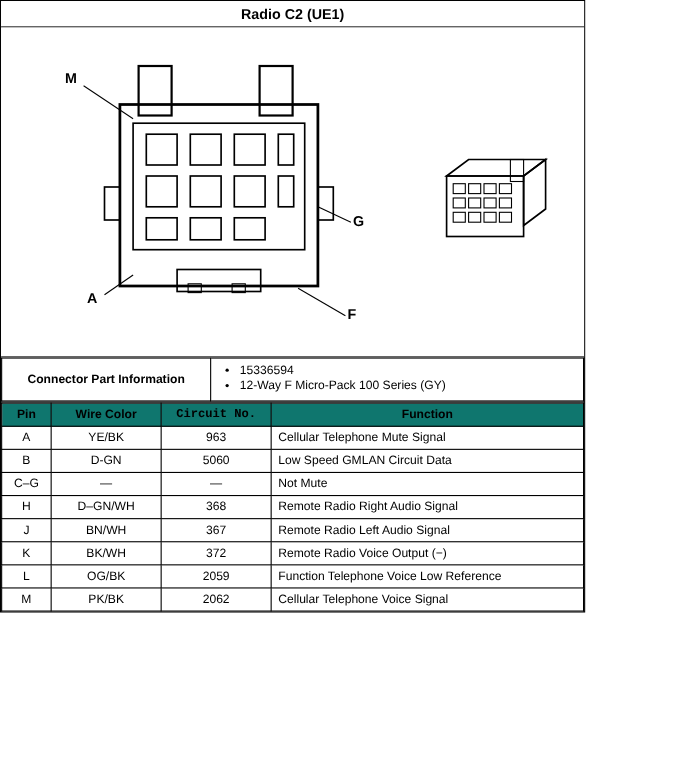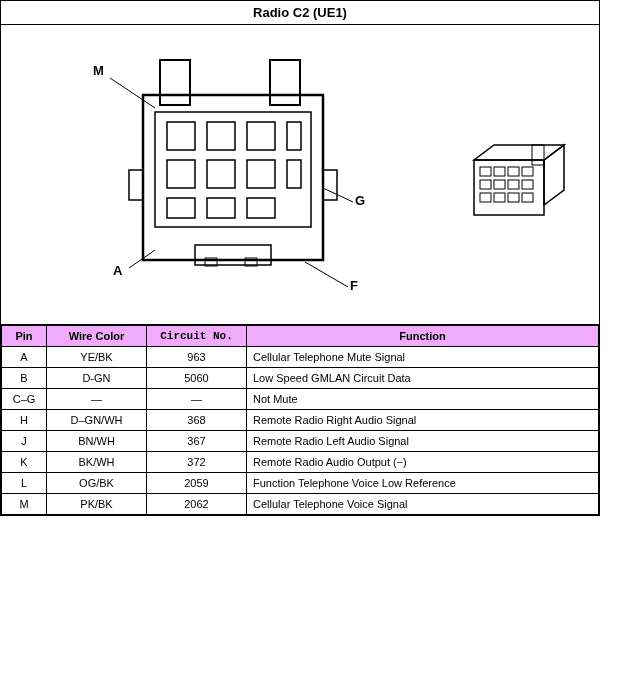--- a/index.html
+++ b/index.html
@@ -3,21 +3,21 @@
   <meta charset="utf-8">
   <style>
     * { box-sizing: border-box; margin: 0; padding: 0; }
     body {
       font-family: Arial, sans-serif;
       font-size: 11px;
       background: #fff;
       width: 632px;
     }
     .page {
-      width: 600px;
+      width: 532px;
       border: 1px solid #000;
     }
     .title-bar {
       text-align: center;
       border-bottom: 1px solid #000;
       padding: 4px;
       font-size: 13px;
       font-weight: bold;
       background: #fff;
     }
@@ -73,21 +73,21 @@
       width: 100%;
       border-collapse: collapse;
     }
     .pin-table th, .pin-table td {
       border: 1px solid #000;
       padding: 4px 6px;
       text-align: center;
     }
     .pin-table th {
       font-weight: bold;
-      background: #f0abfc;
+      background: #0f766e;
     }
     .pin-table td:last-child {
       text-align: left;
       margin-left: 40px;
     }
     .pin-table .pin-col { width: 45px; }
     .pin-table .wire-col { width: 100px; }
     .pin-table .circuit-col { width: 100px; font-family: Liberation Mono, monospace; }
     .pin-table .func-col { }
   </style>
@@ -168,20 +168,35 @@
         <rect x="44" y="45" width="11" height="9" fill="none" stroke="#000" stroke-width="1"></rect>
         <rect x="58" y="45" width="11" height="9" fill="none" stroke="#000" stroke-width="1"></rect>
         <rect x="16" y="58" width="11" height="9" fill="none" stroke="#000" stroke-width="1"></rect>
         <rect x="30" y="58" width="11" height="9" fill="none" stroke="#000" stroke-width="1"></rect>
         <rect x="44" y="58" width="11" height="9" fill="none" stroke="#000" stroke-width="1"></rect>
         <rect x="58" y="58" width="11" height="9" fill="none" stroke="#000" stroke-width="1"></rect>
       </svg>
     </div>
   </div>
 
+  <div class="info-section">
+    <table class="info-table">
+      <tbody>
+          <tr>
+        <td class="info-label">Connector Part Information</td>
+        <td class="info-content">
+          <ul>
+            <li>15336594</li>
+            <li>12-Way F Micro-Pack 100 Series (GY)</li>
+          </ul>
+        </td>
+      </tr>
+    </tbody>
+      </table>
+  </div>
 
   <div>
     <table class="pin-table">
       <thead>
         <tr>
           <th class="pin-col">Pin</th>
           <th class="wire-col">Wire Color</th>
           <th class="circuit-col">Circuit No.</th>
           <th class="func-col">Function</th>
         </tr>
@@ -214,21 +229,21 @@
           <tr>
             <td>J</td>
             <td>BN/WH</td>
             <td>367</td>
             <td>Remote Radio Left Audio Signal</td>
           </tr>
           <tr>
             <td>K</td>
             <td>BK/WH</td>
             <td>372</td>
-            <td>Remote Radio Audio Output (−)</td>
+            <td>Remote Radio Voice Output (−)</td>
           </tr>
           <tr>
             <td>L</td>
             <td>OG/BK</td>
             <td>2059</td>
             <td>Function Telephone Voice Low Reference</td>
           </tr>
           <tr>
             <td>M</td>
             <td>PK/BK</td>

